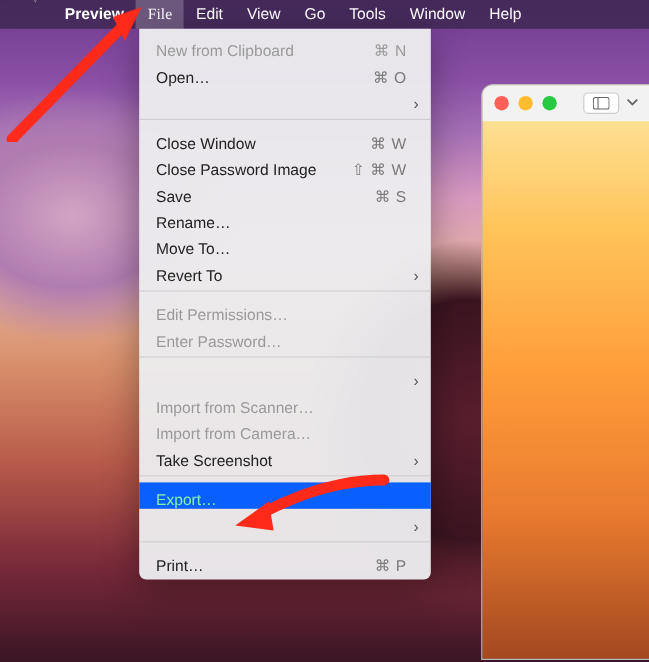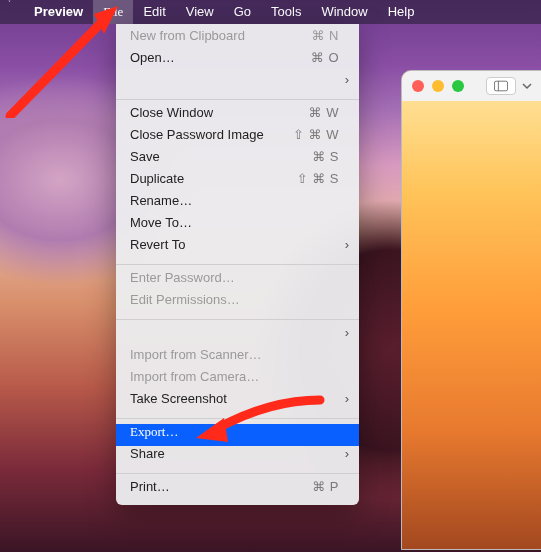--- a/index.html
+++ b/index.html
@@ -33,46 +33,46 @@
   display: flex; align-items: center; justify-content: center;
   border: 1px solid #ccc; border-radius: 4px; background: #fff;
 }
 .tb-tool svg { width: 14px; height: 14px; }
 .tb-chev { margin-left: -2px; }
 
 
 .menubar {
   position: absolute; top: 0; left: 0; right: 0; height: 24px;
   background: rgba(40,30,55,0.6); backdrop-filter: blur(6px);
-  display: flex; align-items: flex-start; padding-left: 0; gap: 0;
+  display: flex; align-items: flex-start; padding-left: 20px; gap: 0;
   color: #fff; font-size: 13px;
 }
 .menubar .apple { width: 14px; height: 14px; margin-right: 10px; display:flex; align-items:center; }
 .menubar .item { padding: 0 10px; line-height: 24px; height: 24px; cursor: default; }
 .menubar .item.app { font-weight: 700; }
 .menubar .item.open { background: rgba(255,255,255,0.22); font-family: Liberation Serif, serif; }
 
 
 .menu {
   position: absolute; top: 24px; left: 116px; width: 243px;
   background: rgba(236,236,238,0.96);
   border-radius: 0 0 6px 6px;
   box-shadow: 0 8px 30px rgba(0,0,0,0.35);
   padding: 4px 0;
   font-size: 13px; color: #222;
 }
 .row {
-  display: flex; align-items: flex-start; height: 22px; padding: 0 20px 0 14px; position: relative;
+  display: flex; align-items: flex-end; height: 22px; padding: 0 20px 0 14px; position: relative;
 }
 .row .label { flex: 1; white-space: nowrap; }
 .row .shortcut { color: #7a7a7a; font-size: 13px; letter-spacing: 0.5px; }
 .row .chevron { position: absolute; right: 10px; color: #555; }
 .row.disabled .label, .row.disabled .shortcut { color: #9a9a9a; }
 .row.highlight { background: #0a60ff; color: #fff; }
-.row.highlight .label { color: #ffffff; font-family: Liberation Serif, serif; }
+.row.highlight .label { color: #86efac; }
 .sep { height: 1px; background: #cfcfd2; margin: 5px 0; }
 
 
 .arrow { position: absolute; pointer-events: none; }
 .arrow path, .arrow line { stroke: #ff2a1a; stroke-width: 9; fill: none; stroke-linecap: round; }
 .arrow .head { fill: #ff2a1a; stroke: none; }
 </style>
 </head>
 <body>
 
@@ -134,60 +134,55 @@
     </div>
     <div class="row">
       <span class="label">Close Password Image</span>
       <span class="shortcut">⇧ ⌘ W</span>
     </div>
     <div class="row">
       <span class="label">Save</span>
       <span class="shortcut">⌘ S</span>
     </div>
     <div class="row">
-      <span class="label">Duplicate</span>
-      <span class="shortcut">⇧ ⌘ S</span>
-    </div>
-    <div class="row">
       <span class="label">Rename…</span>
     </div>
     <div class="row">
       <span class="label">Move To…</span>
     </div>
     <div class="row">
       <span class="label">Revert To</span>
       <span class="chevron">›</span>
     </div>
     <div class="sep"></div>
     <div class="row disabled">
-      <span class="label">Enter Password…</span>
+      <span class="label">Edit Permissions…</span>
     </div>
     <div class="row disabled">
-      <span class="label">Edit Permissions…</span>
+      <span class="label">Enter Password…</span>
     </div>
     <div class="sep"></div>
     <div class="row">
       <span class="chevron">›</span>
     </div>
     <div class="row disabled">
       <span class="label">Import from Scanner…</span>
     </div>
     <div class="row disabled">
       <span class="label">Import from Camera…</span>
     </div>
     <div class="row">
       <span class="label">Take Screenshot</span>
       <span class="chevron">›</span>
     </div>
     <div class="sep"></div>
     <div class="row highlight">
       <span class="label">Export…</span>
     </div>
     <div class="row">
-      <span class="label">Share</span>
       <span class="chevron">›</span>
     </div>
     <div class="sep"></div>
     <div class="row">
       <span class="label">Print…</span>
       <span class="shortcut">⌘ P</span>
     </div>
   </div>
 
 <svg class="arrow" style="top:-2px; left:0px;" width="160" height="120">

